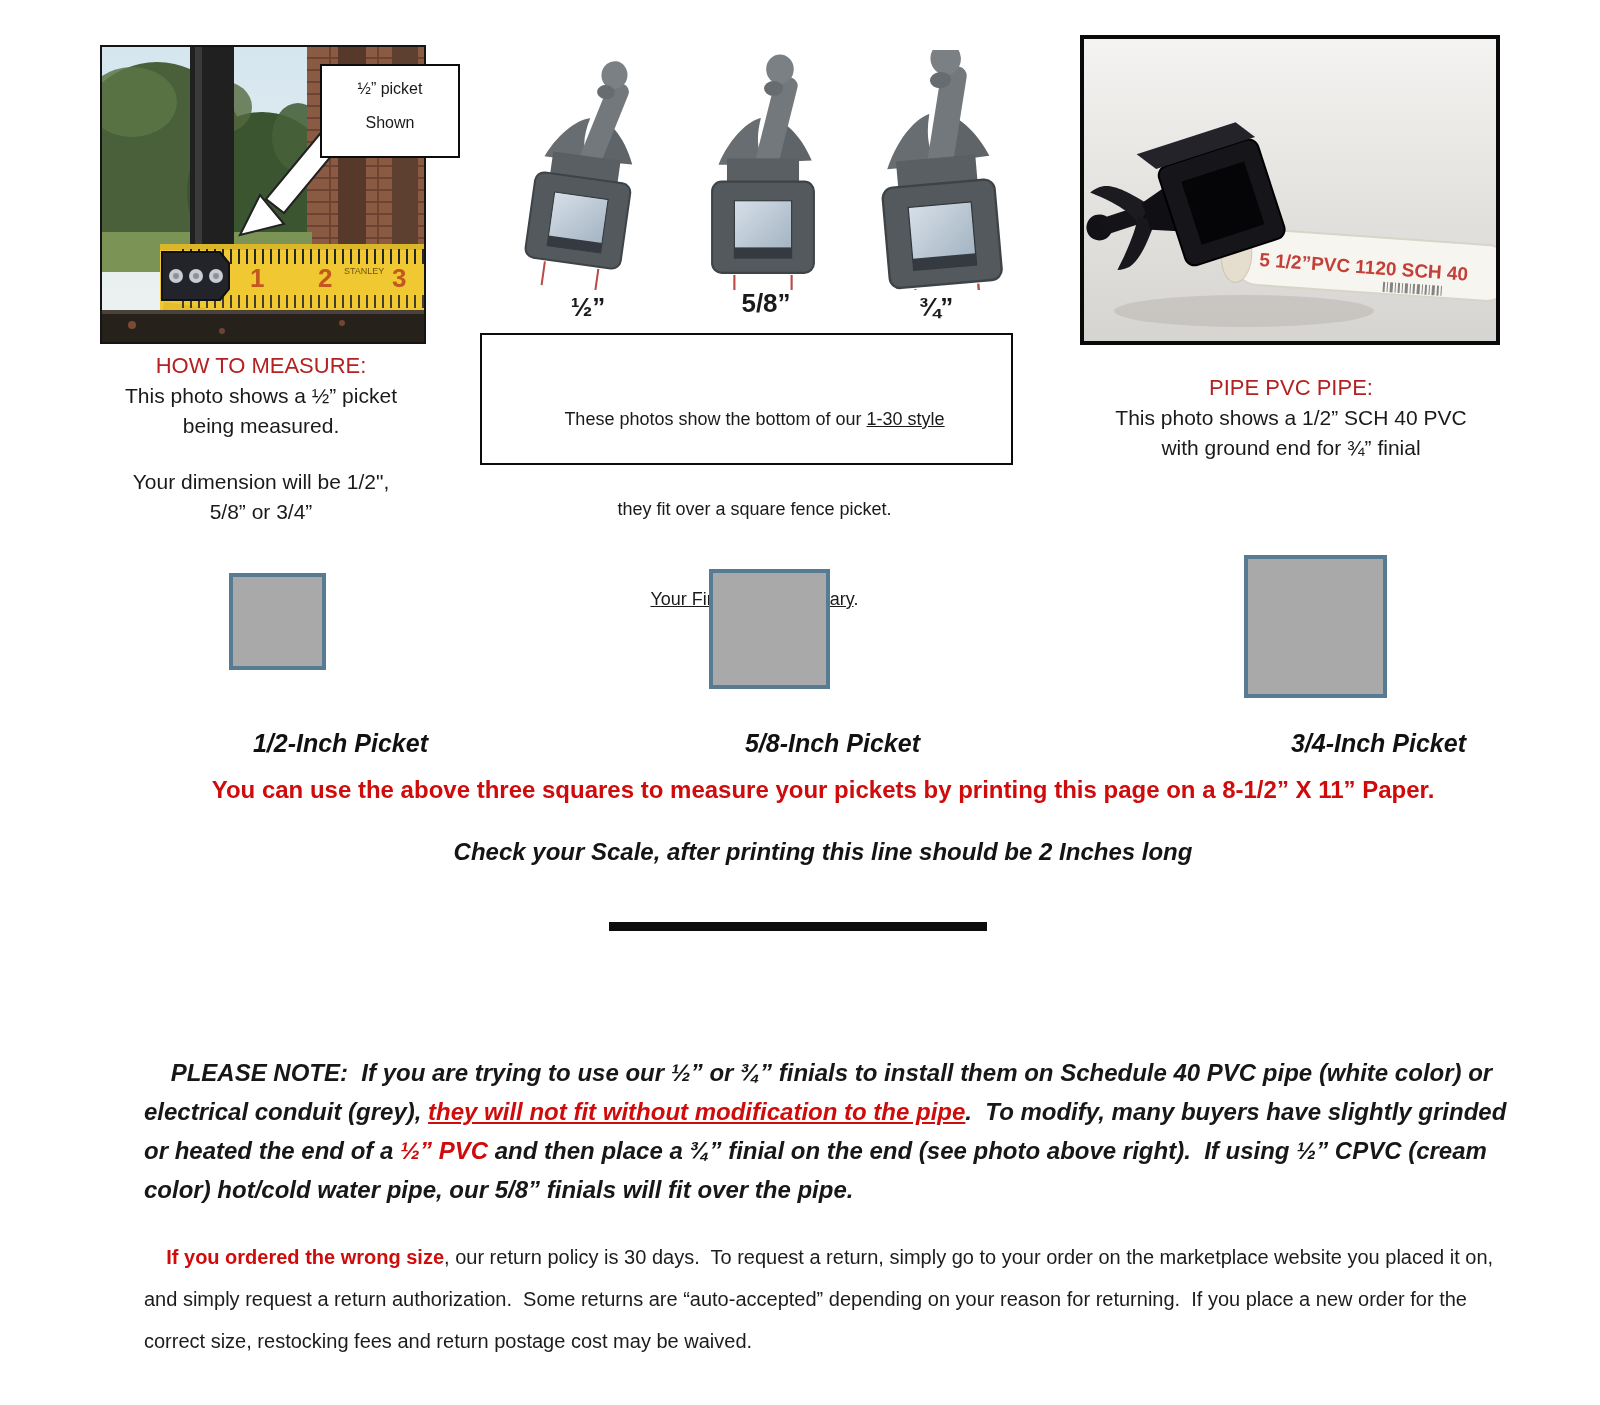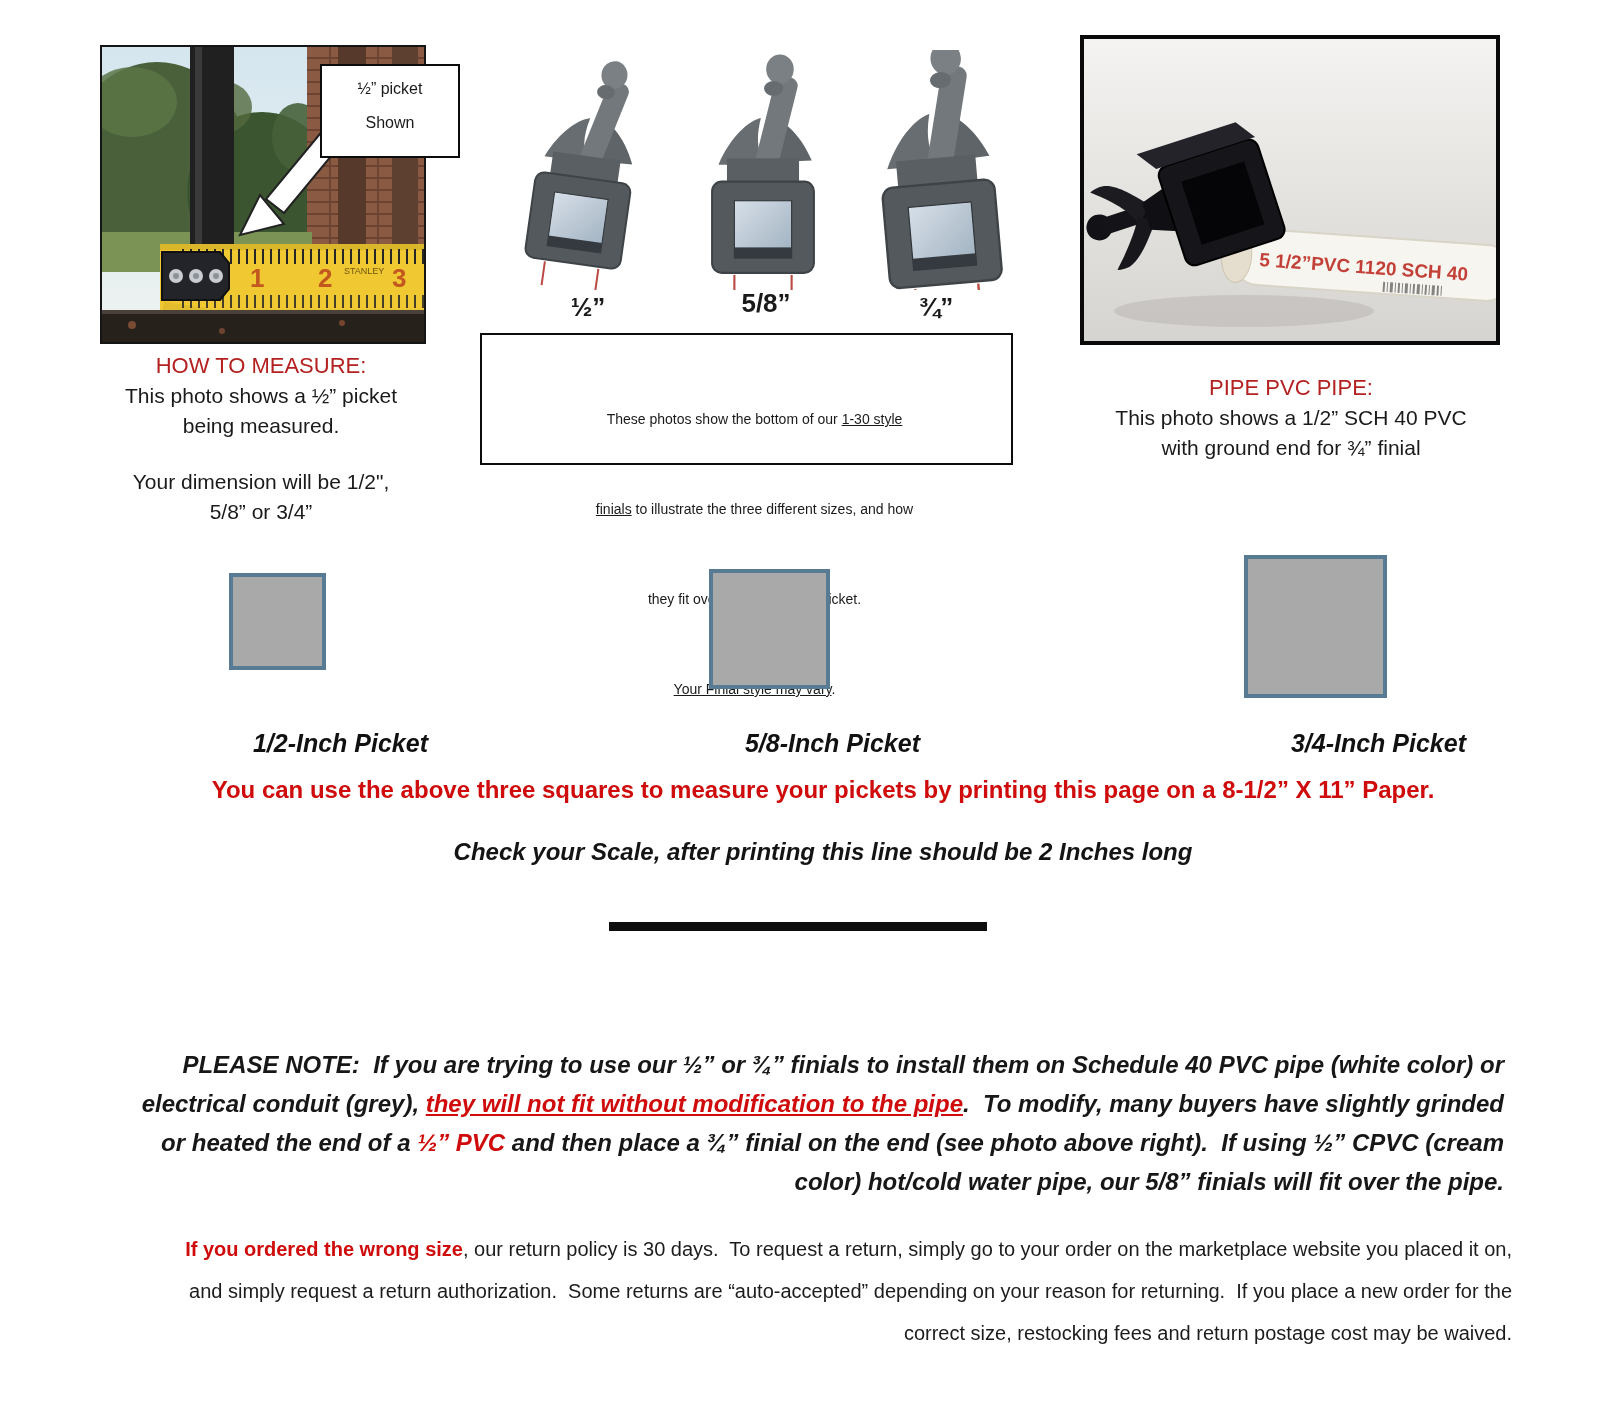--- a/index.html
+++ b/index.html
@@ -17,21 +17,21 @@
   .red-h{color:#b42121;font-size:22px;}
   .dim-gap{height:26px;}
 
   
   .finial-photo{left:500px;top:50px;width:530px;height:240px;}
   .size-label{font-weight:bold;font-size:26px;text-align:center;}
   .lbl-a{left:538px;top:292px;width:100px;}
   .lbl-b{left:706px;top:288px;width:120px;}
   .lbl-c{left:886px;top:292px;width:100px;}
   .info-box{left:480px;top:333px;width:533px;height:132px;border:2px solid #0c0c0c;
-            font-size:14px;line-height:30px;text-align:center;padding-top:9px;box-sizing:border-box;
+            font-size:18px;line-height:30px;text-align:center;padding-top:9px;box-sizing:border-box;
             white-space:pre-wrap;padding-left:16px;}
   .u{text-decoration:underline;}
 
   
   .pvc-photo-frame{left:1080px;top:35px;width:420px;height:310px;border:4px solid #0a0a0a;box-sizing:border-box;}
   .pvc-text{left:1078px;top:373px;width:426px;font-size:21px;line-height:30px;}
 
   
   .picket-square{background:#a9a9a9;border:4px solid #567b93;box-sizing:border-box;}
   .sq-a{left:229px;top:573px;width:97px;height:97px;}
@@ -39,21 +39,21 @@
   .sq-c{left:1244px;top:555px;width:143px;height:143px;}
   .square-label{font-weight:bold;font-size:25px;text-align:right;top:729px;width:300px;color:#111;font-style:italic;}
   .sl-a{left:128px;} .sl-b{left:620px;} .sl-c{left:1166px;}
 
   .print-red{left:40px;top:776px;width:1566px;text-align:center;font-weight:bold;font-size:24px;color:#cf0b0b;}
   .scale-note{left:40px;top:838px;width:1566px;text-align:center;font-weight:bold;font-style:italic;
               font-size:24px;color:#141414;}
   .scale-line{left:609px;top:922px;width:378px;height:9px;background:#0d0d0d;}
 
   
-  .para{white-space:pre-wrap;margin:4px;text-align:right;}
+  .para{white-space:pre-wrap;margin:12px;}
   .note-par{left:132px;top:1002px;width:1368px;font-weight:bold;font-style:italic;
             font-size:24px;line-height:39px;color:#171717;}
   .return-par{left:132px;top:1182px;width:1376px;font-size:20px;line-height:42px;color:#1c1c1c;}
   .red{color:#cf0b0b;}
   .red-bold{color:#cf0b0b;font-weight:bold;}
 </style>
 </head>
 <body>
 
 <div class="page">
@@ -166,21 +166,20 @@
       <use href="#finial" transform="translate(437,-16) scale(1.17) rotate(-5 0 120)"></use>
     </g>
   </svg>
 
   <div class="abs size-label lbl-a">½”</div>
   <div class="abs size-label lbl-b">5/8”</div>
   <div class="abs size-label lbl-c">¾”</div>
 
   <div class="abs info-box">
     <div><span>These photos show the bottom of our </span><span class="u">1-30 style</span></div>
-    <div><span class="u">finials</span><span> to illustrate the three different sizes, and how</span></div>
     <div><span>they fit over a square fence picket.</span></div>
     <div><span class="u">Your Finial style may vary</span><span>.</span></div>
   </div>
 
   <svg class="abs pvc-photo-frame" viewBox="0 0 412 302" xmlns="http://www.w3.org/2000/svg" preserveAspectRatio="none">
     <defs>
       <linearGradient id="pvcbg" x1="0" y1="0" x2="0" y2="1">
         <stop offset="0" stop-color="#f4f3f1"></stop>
           <stop offset="1" stop-color="#d6d4d0"></stop>
       </linearGradient>

